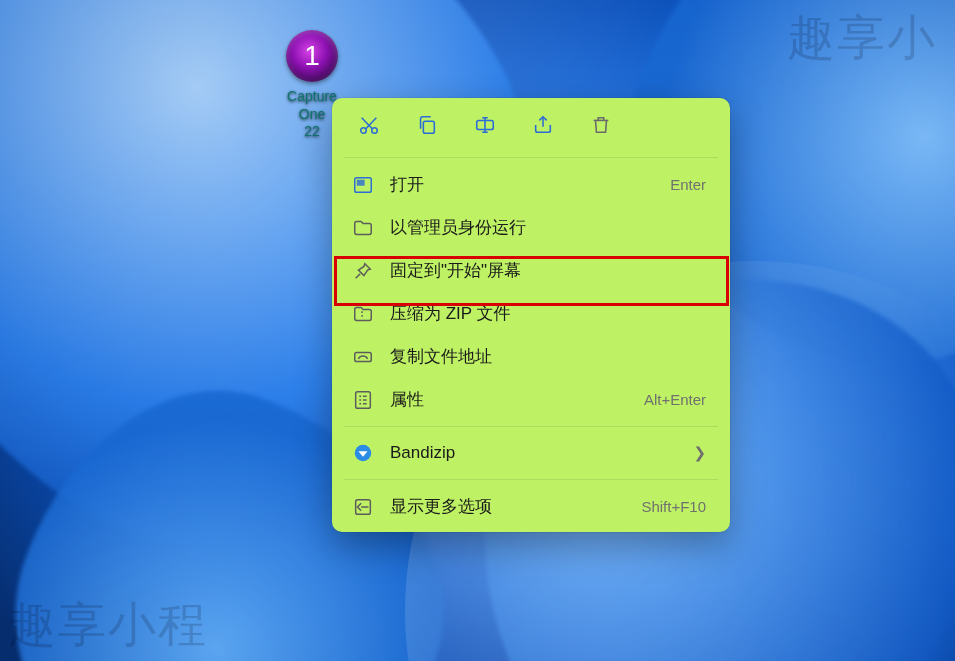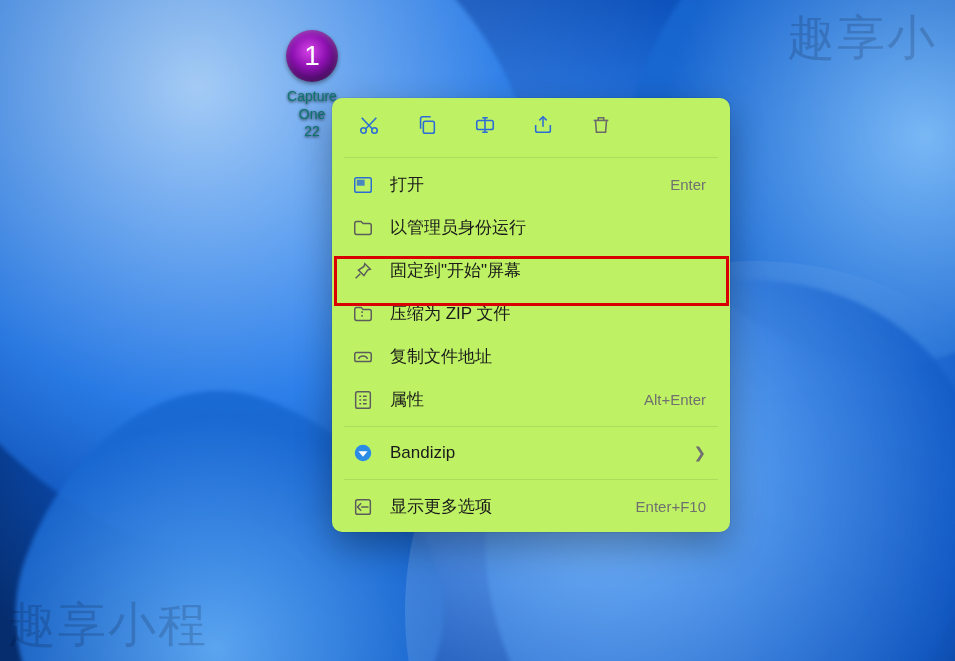--- a/index.html
+++ b/index.html
@@ -296,18 +296,18 @@
   <div class="group">
     <div class="item">
       <span class="ic">
         <svg viewBox="0 0 24 24" fill="none" stroke="currentColor" stroke-width="1.6">
             <rect x="4" y="4" width="16" height="16" rx="2"></rect>
             <path d="M10 8 l-4 4 l4 4"></path>
             <path d="M10 12 h8"></path>
           </svg>
       </span>
       <span class="lbl">显示更多选项</span>
-      <span class="shortcut">Enter+F10</span>
+      <span class="shortcut">Shift+F10</span>
     </div>
   </div>
 </div>
 
 <div class="highlight-box"></div>
 
 </body></html>

